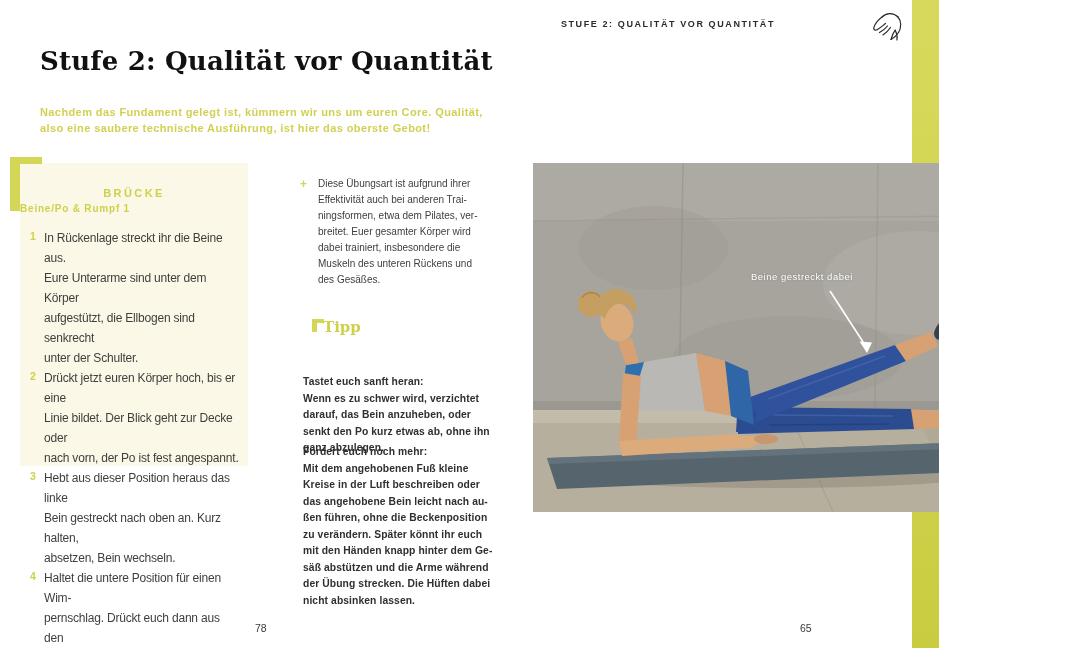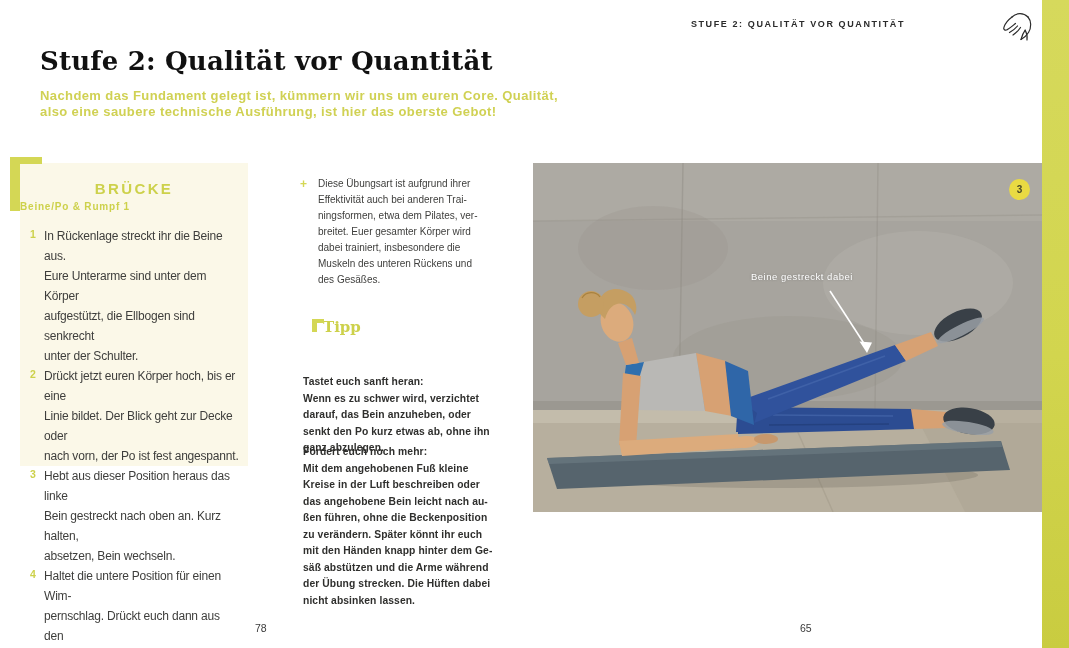--- a/index.html
+++ b/index.html
@@ -5,43 +5,43 @@
   :root{
     --accent:#d4d755;
     --accent-text:#cdd14b;
     --cream:#fbf8e8;
     --ink:#1d1d1b;
     --body:#3e3e3c;
   }
   *{box-sizing:border-box;margin:0;padding:0;}
   html,body{background:#ffffff;}
   body{font-family:"Liberation Sans",sans-serif;}
-  .page{position:relative;width:1069px;height:648px;background:#ffffff;overflow:hidden;}
+  .page{position:relative;width:939px;height:648px;background:#ffffff;overflow:hidden;}
 
   
   .accent-bar{position:absolute;right:0;top:0;width:27px;height:648px;
     background:linear-gradient(180deg,#d6d95c 0%,#d2d54e 55%,#c9cc40 100%);}
 
   
   .running-header{position:absolute;top:19px;right:164px;font-size:9px;font-weight:bold;
     letter-spacing:1.6px;color:#2b2b2b;white-space:nowrap;}
   .hand-icon{position:absolute;top:8px;right:30px;width:44px;height:40px;}
 
   
   .page-title{position:absolute;left:40px;top:46px;font-family:"DejaVu Serif","Liberation Serif",serif;
     font-weight:bold;font-size:26px;color:#111;letter-spacing:0.2px;}
-  .page-subtitle{position:absolute;left:40px;top:88px;font-size:13px;font-weight:bold;
+  .page-subtitle{position:absolute;left:40px;top:104px;font-size:11px;font-weight:bold;
     color:#d0d153;letter-spacing:0.4px;line-height:16px;white-space:pre-line;}
 
   
   .exercise-box{position:absolute;left:20px;top:163px;width:228px;height:303px;
     background:var(--cream);}
   .corner-mark{position:absolute;left:-10px;top:-6px;width:32px;height:54px;
     border-left:10px solid var(--accent);border-top:7px solid var(--accent);}
-  .box-name{margin-top:17px;text-align:center;font-size:15px;font-weight:bold;
+  .box-name{margin-top:24px;text-align:center;font-size:11px;font-weight:bold;
     letter-spacing:2.4px;color:var(--accent-text);}
   .box-category{margin-top:4px;font-size:10px;font-weight:bold;
     letter-spacing:0.8px;color:var(--accent-text);}
   .steps{margin-top:14px;padding:0 8px 0 10px;list-style:none;}
   .step{display:flex;align-items:flex-start;}
   .step-num{width:14px;flex:0 0 14px;font-size:10.5px;font-weight:bold;color:var(--accent-text);
     line-height:16.2px;}
   .step-text{flex:1;font-size:12px;letter-spacing:-0.2px;color:var(--body);
     line-height:20px;white-space:pre-line;}
 

